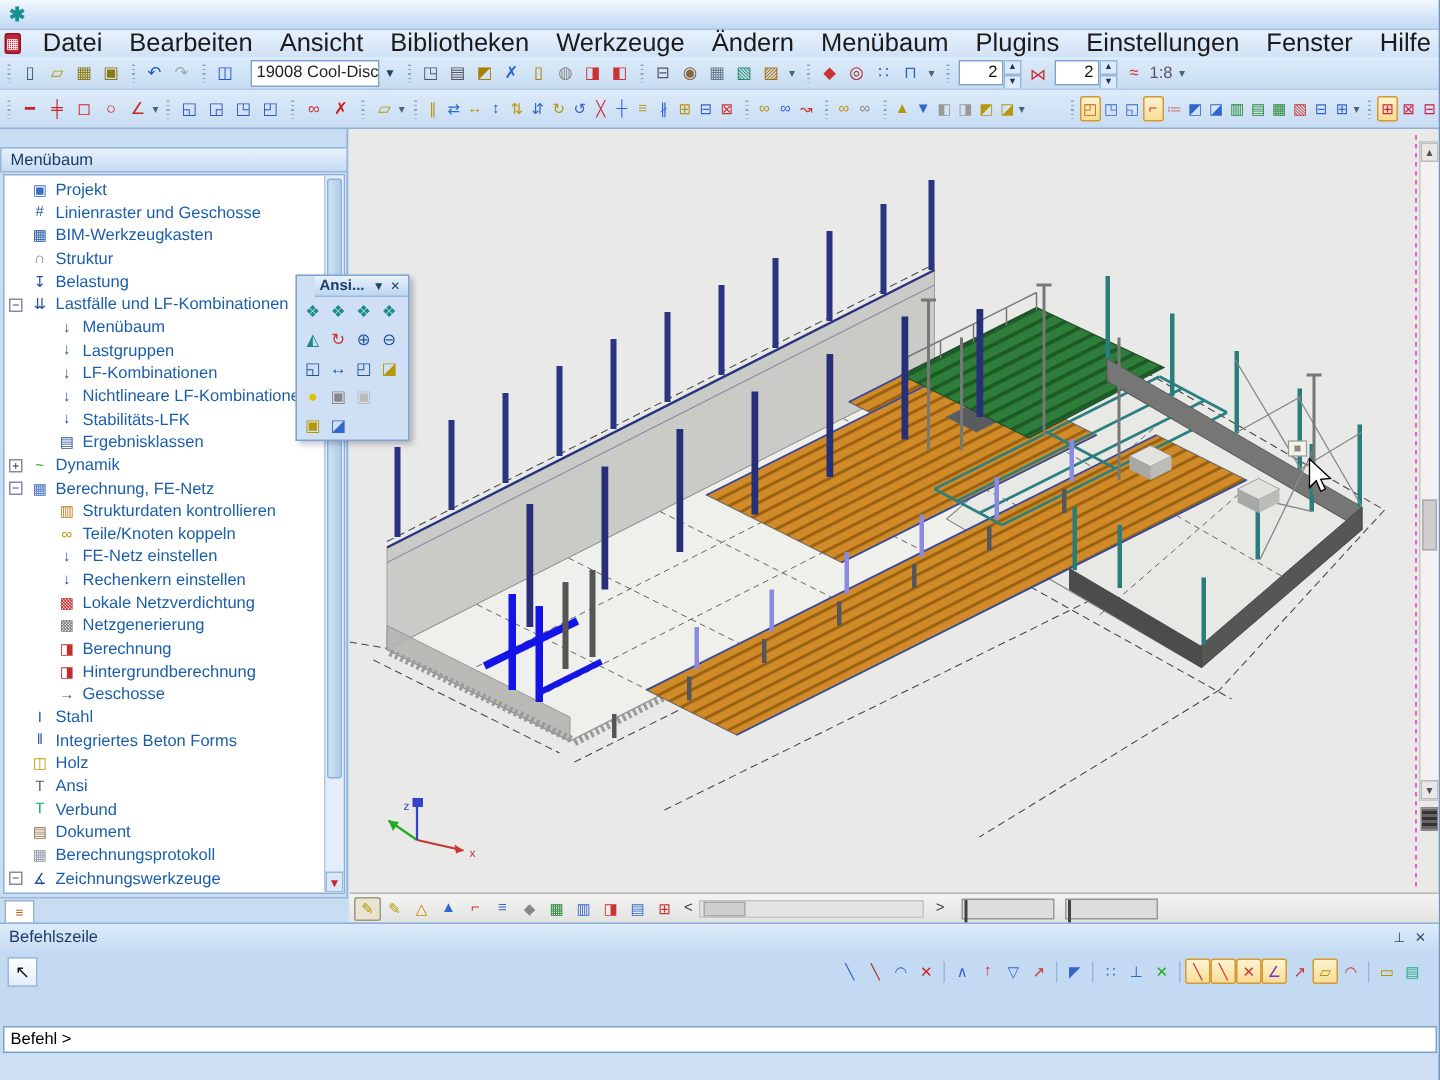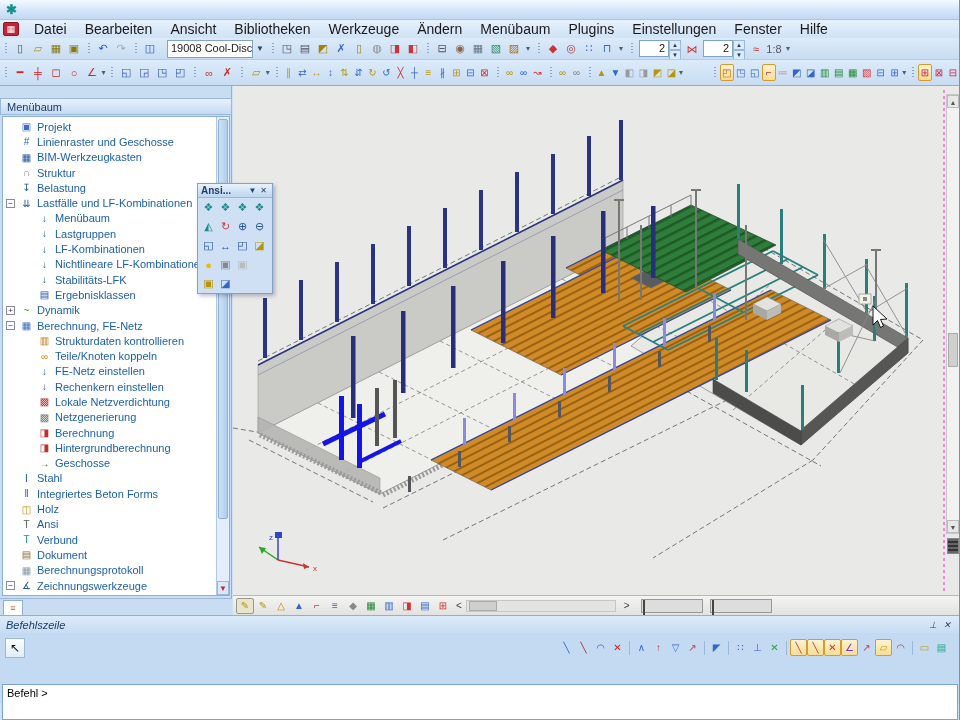--- a/index.html
+++ b/index.html
@@ -10,21 +10,21 @@
   #titlebar{position:absolute;left:0;top:0;width:960px;height:20px;
     background:linear-gradient(#f4f9ff,#d2e4f8 60%,#c2d8f2);display:flex;align-items:center;padding-left:4px;
     border-bottom:1px solid #aac4e2;}
   .logo{width:15px;height:15px;color:#17918f;font-size:13px;line-height:15px;text-align:center;font-weight:bold;}
   #title-text{font-size:12px;color:#111;margin-left:5px;white-space:nowrap;}
 
   
   #menubar{position:absolute;left:0;top:20px;width:960px;height:18px;background:linear-gradient(#e7f1fc,#d0e2f6);
     display:flex;align-items:center;}
   #appicon{width:16px;height:14px;background:#c22538;color:#fff;font-size:9px;display:flex;align-items:center;justify-content:center;margin:0 6px 0 3px;border:1px solid #8c1626;border-radius:2px;}
-  .menu-item{font-size:14px;color:#1a1a1a;padding:2px 9px;cursor:default;}
+  .menu-item{font-size:17px;color:#1a1a1a;padding:2px 9px;cursor:default;}
 
   
   .tb-row{position:absolute;left:0;width:960px;background:linear-gradient(#dcebfa,#c8dcf2);display:flex;align-items:center;overflow:hidden;}
   #tb2{top:38px;height:22px;border-bottom:1px solid #b4cce8;}
   #tb3{top:60px;height:26px;border-bottom:1px solid #8fb0d4;}
   .tb-group{display:flex;align-items:center;margin-left:5px;padding-left:6px;
     background-image:repeating-linear-gradient(#8aa6c8 0 1px,transparent 1px 3px);
     background-size:2px 12px;background-repeat:no-repeat;background-position:0 center;}
   .ico{display:inline-flex;align-items:center;justify-content:center;width:18px;height:17px;font-size:11px;
     border:1px solid transparent;cursor:default;color:#345;}
@@ -76,37 +76,37 @@
     border-top:1px solid #b8b8b6;display:flex;align-items:center;}
   #vp-bottom .ico{width:18px;height:16px;font-size:10px;}
   .harrow{font-size:10px;color:#444;padding:0 4px;}
   #htrack{width:150px;height:12px;background:#e4e4e2;border:1px solid #c6c6c4;position:relative;margin-right:4px;}
   #hthumb{position:absolute;left:2px;top:0px;width:28px;height:10px;background:#cfcfcd;border:1px solid #aaa;}
   .striped-bar{width:62px;height:14px;margin-left:7px;border:1px solid #999;padding:1px;background:#ddd;}
   .striped-bar .inner{width:100%;height:100%;background:repeating-linear-gradient(90deg,#6a6a6a 0 2px,#2c2c2c 2px 4px);border:1px solid #444;}
 
   
   #float-tb{position:absolute;left:197px;top:97px;width:76px;background:#cfe0f4;border:1px solid #7fa4cc;box-shadow:2px 2px 4px rgba(0,0,60,.25);}
-  #float-tb-title{height:14px;background:linear-gradient(#e8f2fc,#bcd6f0);display:flex;align-items:center;padding:0 3px;border-bottom:1px solid #9ab8da;}
+  #float-tb-title{height:14px;background:linear-gradient(#e8f2fc,#bcd6f0);display:flex;align-items:center;padding:0 3px;border-bottom:1px solid #9ab8da;margin-left:12px;}
   #float-tb-title .t{font-size:10px;font-weight:bold;color:#1c3e66;flex:1;}
   #float-tb-title .b{font-size:8px;color:#246;width:11px;text-align:center;}
   .ft-row{display:flex;padding:1px 2px;}
   .ft-row .ico{width:17px;height:17px;font-size:11px;}
 
   
   #cmd{position:absolute;left:0;top:615px;width:960px;height:88px;background:#c4daf2;border-top:1px solid #8fb0d4;}
-  #cmd-header{height:17px;display:flex;align-items:center;padding:0 6px;background:linear-gradient(#dcebfa,#c8dcf2);font-style:italic;}
+  #cmd-header{height:17px;display:flex;align-items:center;padding:0 6px;background:linear-gradient(#dcebfa,#c8dcf2);}
   #cmd-header .t{font-size:11px;color:#1c3e66;flex:1;}
   #cmd-header .b{font-size:9px;color:#346;width:14px;text-align:center;}
   #cursor-btn{position:absolute;left:5px;top:22px;width:20px;height:20px;background:linear-gradient(#fdfefe,#e2ecf8);border:1px solid #9ab8da;
     font-size:12px;color:#111;display:flex;align-items:center;justify-content:center;}
   #snap-row{position:absolute;right:10px;top:23px;display:flex;align-items:center;}
   #snap-row .ico{width:17px;height:17px;font-size:10px;}
   .snap-sep{width:1px;height:14px;background:#9ab8da;margin:0 3px;}
-  #cmd-input{position:absolute;left:2px;top:68px;width:956px;height:36px;background:#fff;border:1px solid #7fa4cc;
+  #cmd-input{position:absolute;left:2px;top:68px;width:956px;height:18px;background:#fff;border:1px solid #7fa4cc;
     font-size:11px;color:#000;padding:2px 4px;}
 
   
   #statusbar{position:absolute;left:0;top:703px;width:960px;height:17px;
     background:linear-gradient(#e6f1fc,#b5d2ef 55%,#8db8e4);display:flex;align-items:center;padding-left:2px;}
   .sb-cell{height:13px;font-size:10.5px;color:#1a3a6a;display:flex;align-items:center;justify-content:center;margin-right:3px;}
   .sb-cell.boxed{background:#cde0f5;border:1px solid #9ab8da;border-right-color:#eef;border-bottom-color:#eef;}
 </style>
 </head>
 <body>

